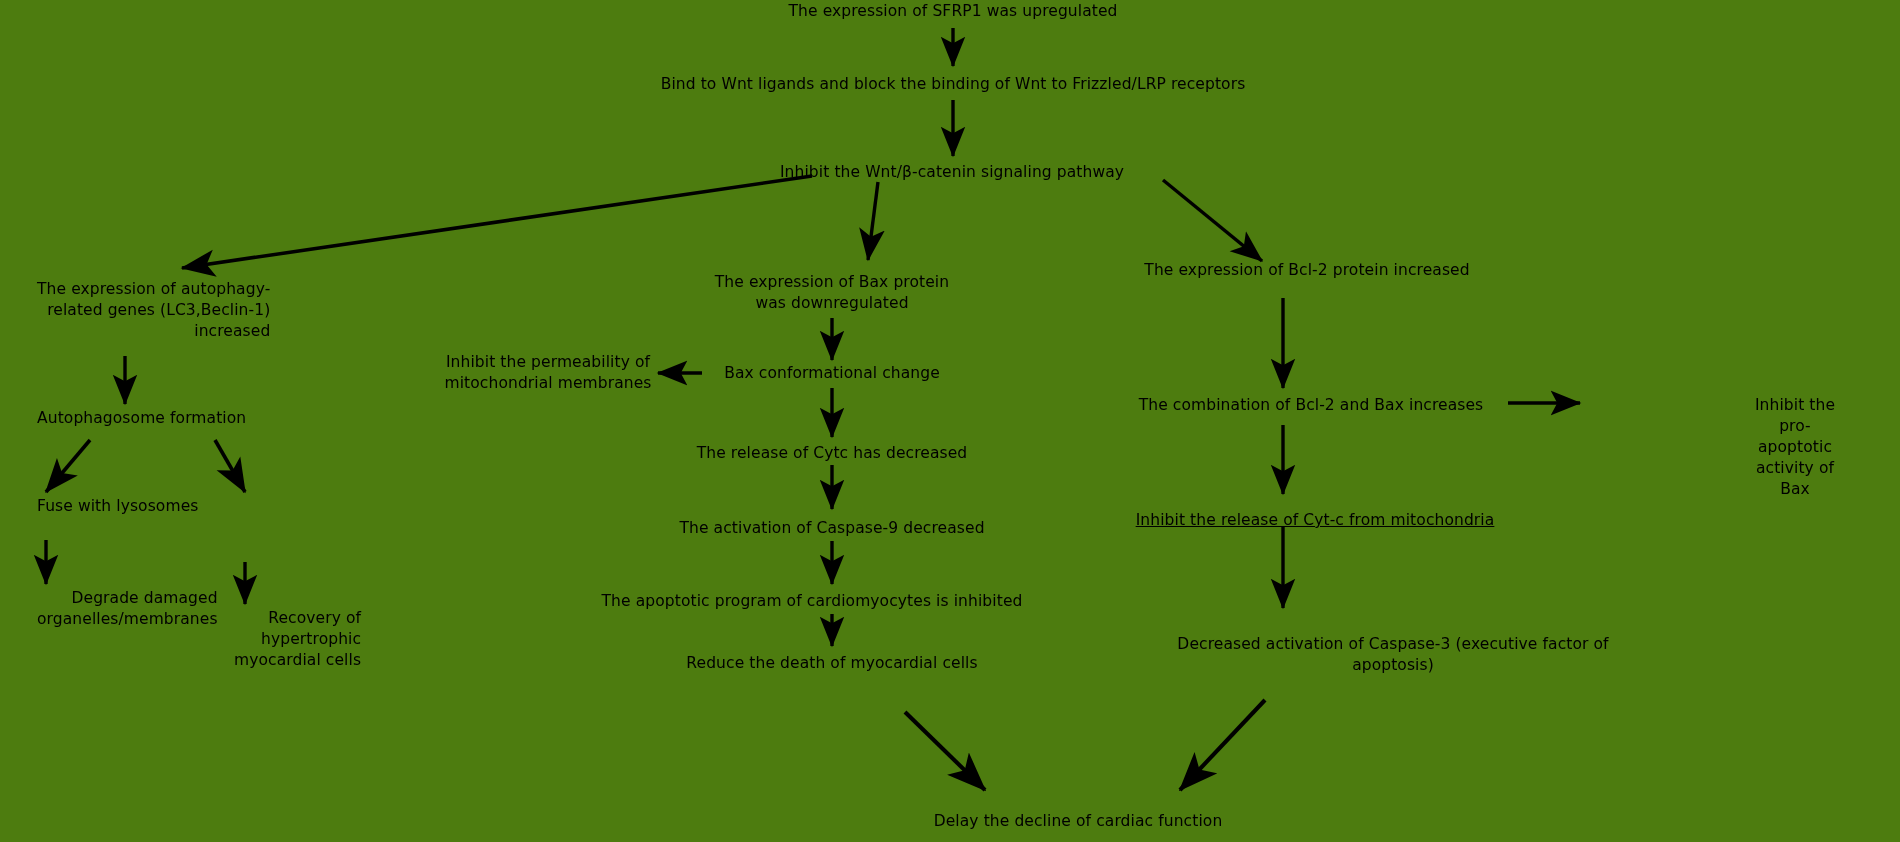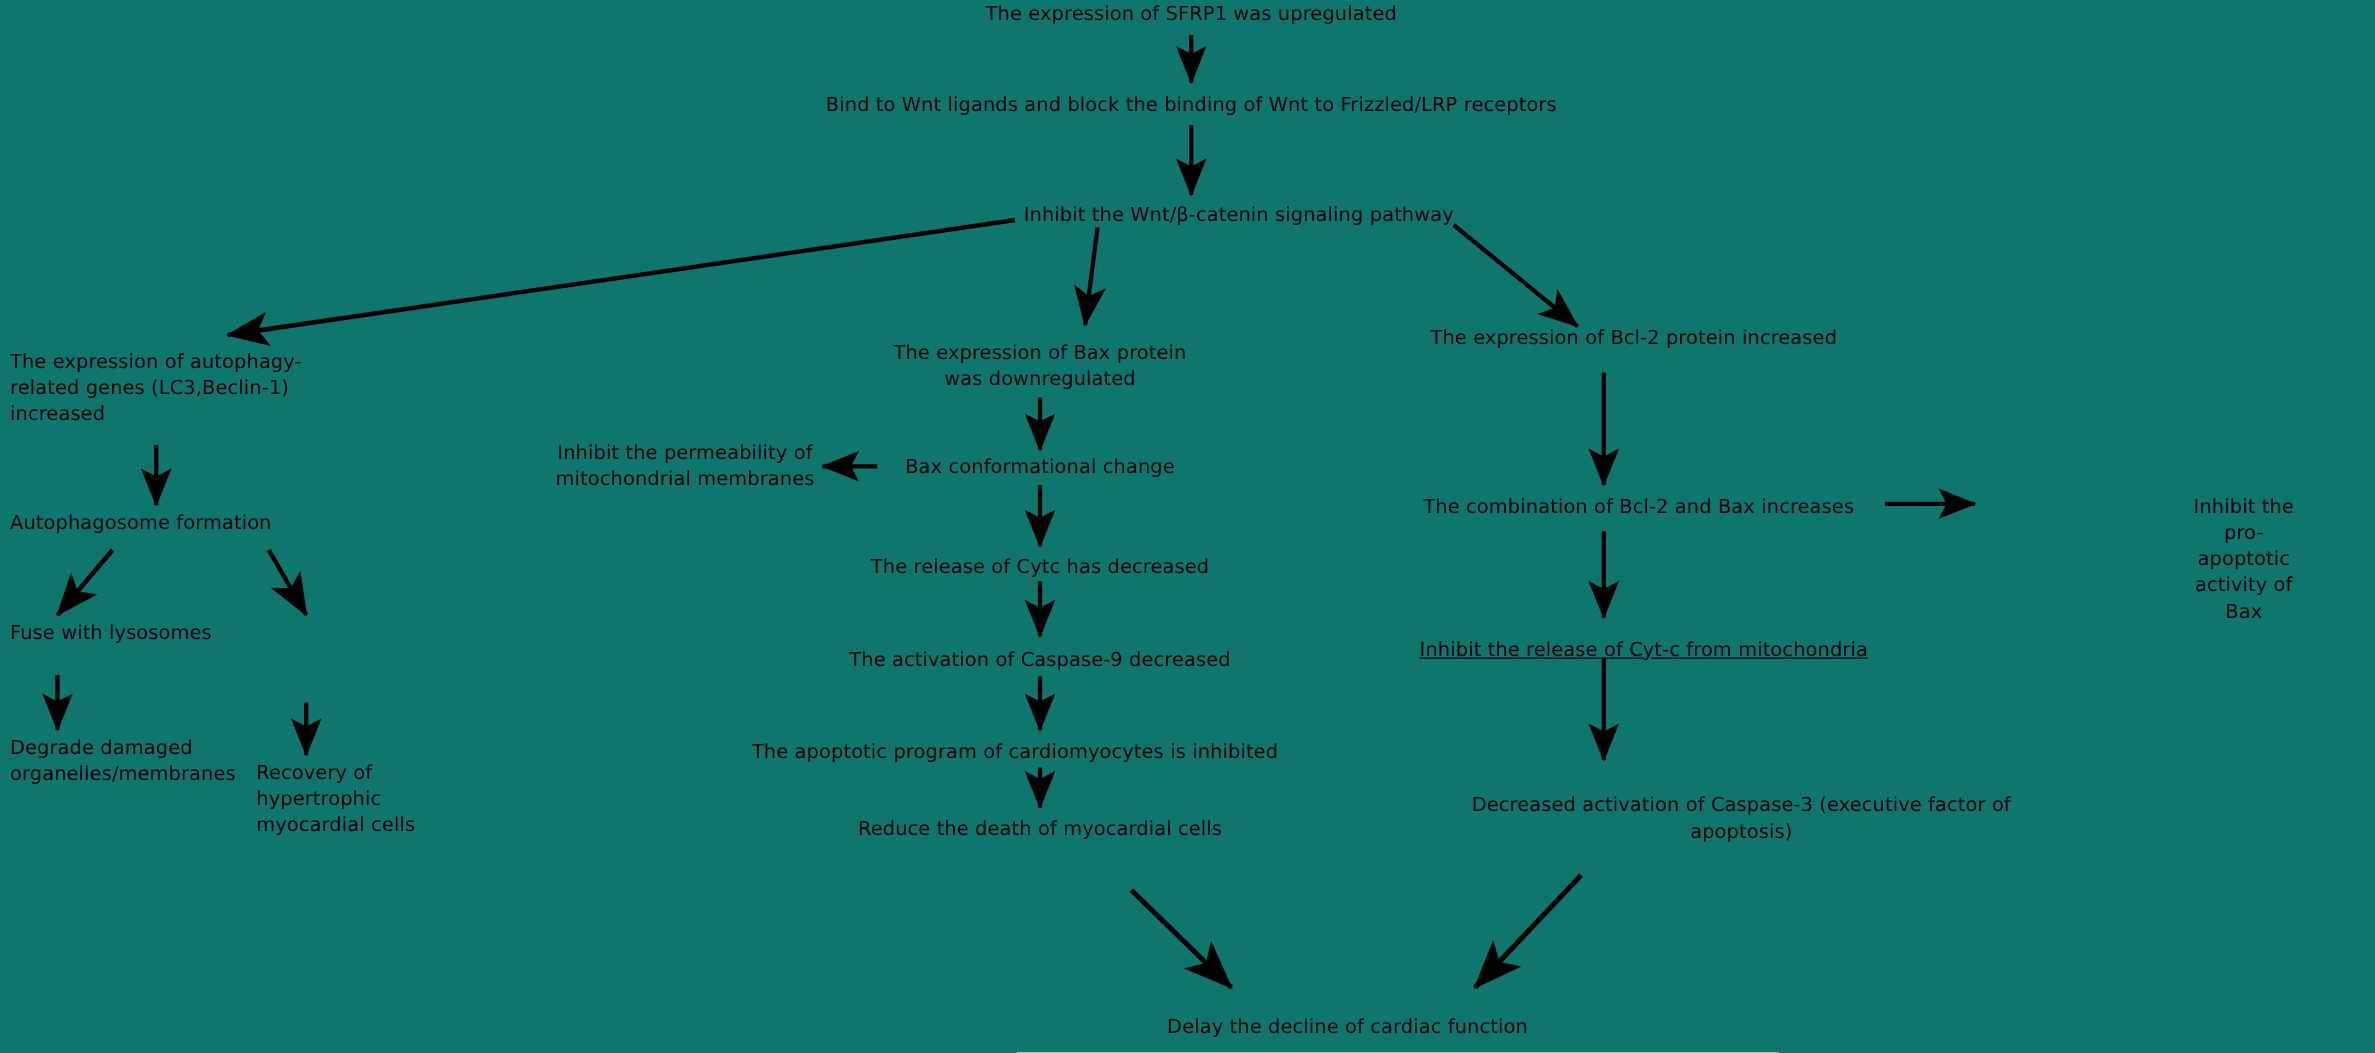--- a/index.html
+++ b/index.html
@@ -4,41 +4,41 @@
 <style>
   html, body {
     margin: 0;
     padding: 0;
     background: #ffffff;
   }
   #canvas {
     position: relative;
     width: 1900px;
     height: 842px;
-    background: #0f766e;
+    background: #4d7c0f;
     font-family: "DejaVu Sans", "Liberation Sans", sans-serif;
     overflow: hidden;
   }
   #edges {
     position: absolute;
     left: 0;
     top: 0;
     width: 1900px;
     height: 842px;
   }
   .node {
     position: absolute;
     color: #000000;
     font-size: 15.5px;
     line-height: 21px;
     white-space: pre-line;
     letter-spacing: 0.1px;
   }
   .node.center { transform: translateX(-50%); text-align: center; }
-  .node.leftcol { text-align: left; }
+  .node.leftcol { text-align: right; margin-left: 29px; }
 </style>
 </head>
 <body>
 
 <div id="canvas">
 
   <svg id="edges" viewBox="0 0 1900 842" xmlns="http://www.w3.org/2000/svg">
     <defs>
       <marker id="ah" markerWidth="11" markerHeight="11" refX="8.6" refY="4" orient="auto" markerUnits="strokeWidth">
         <path d="M0,0.4 L9,4 L0,7.6 L1.9,4 Z" fill="#000000"></path>
@@ -90,21 +90,21 @@
 
     <line x1="1283" y1="527" x2="1283" y2="608" stroke="#000" stroke-width="3.4" marker-end="url(#ah)"></line>
 
     <line x1="1265" y1="700" x2="1180" y2="790" stroke="#000" stroke-width="4.1" marker-end="url(#ah-thin)"></line>
   </svg>
 
   <div class="node center" style="left:953px; top:1px;">The expression of SFRP1 was upregulated</div>
 
   <div class="node center" style="left:953px; top:74px;">Bind to Wnt ligands and block the binding of Wnt to Frizzled/LRP receptors</div>
 
-  <div class="node center" style="left:991px; top:162px;">Inhibit the Wnt/β-catenin signaling pathway</div>
+  <div class="node center" style="left:952px; top:162px;">Inhibit the Wnt/β-catenin signaling pathway</div>
 
   <div class="node leftcol" style="left:8px; top:279px;">The expression of autophagy-
 related genes (LC3,Beclin-1)
 increased</div>
 
   <div class="node leftcol" style="left:8px; top:408px;">Autophagosome formation</div>
 
   <div class="node leftcol" style="left:8px; top:496px;">Fuse with lysosomes</div>
 
   <div class="node leftcol" style="left:8px; top:588px;">Degrade damaged

